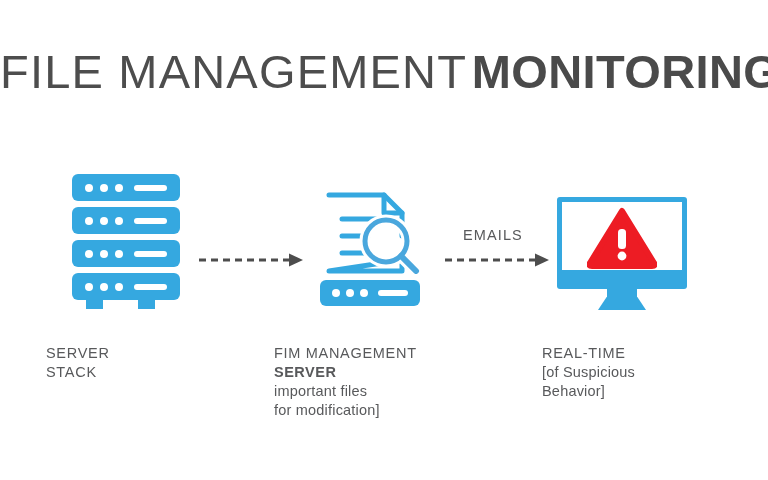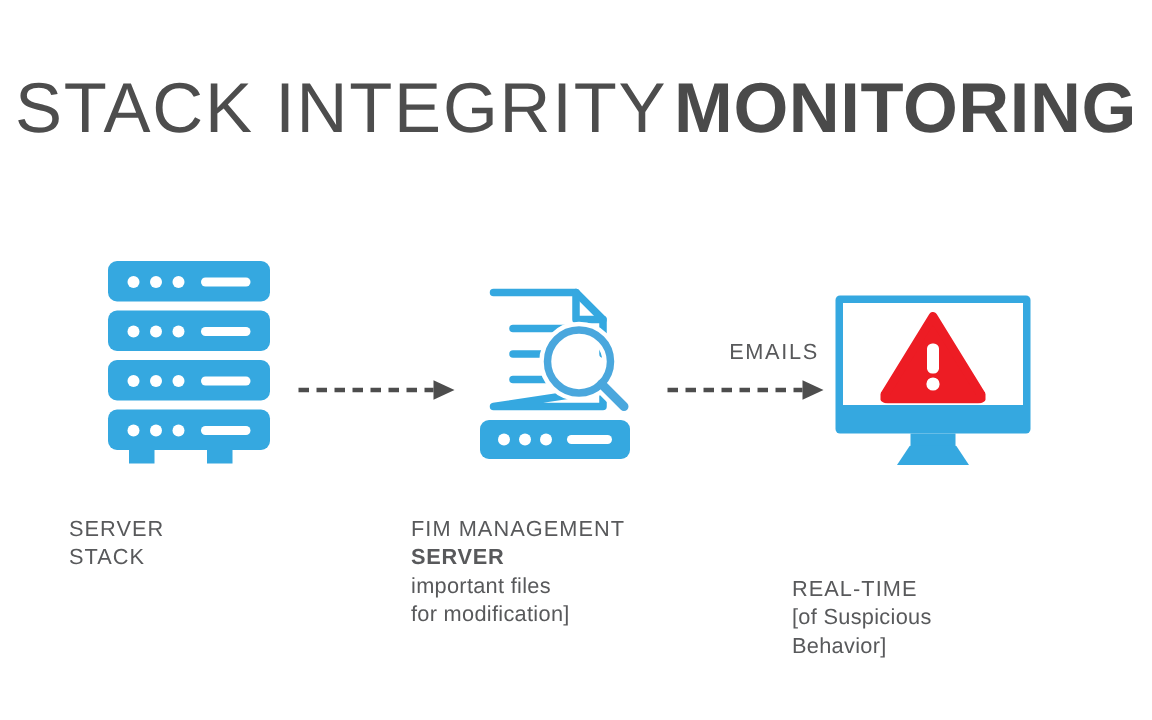--- a/index.html
+++ b/index.html
@@ -180,44 +180,44 @@
     letter-spacing: 1.1px;
     color: #58595b;
     white-space: nowrap;
     text-align: center;
   }
   .flow-arrow {
     position: absolute;
   }
   .arrow1-label { left: 196px; top: 227px; width: 120px; }
   .arrow1 { left: 197px; top: 252px; }
-  .arrow2-label { left: 466px; top: 227px; width: 100px; }
+  .arrow2-label { left: 443px; top: 227px; width: 100px; }
   .arrow2 { left: 443px; top: 252px; }
 
   
   .caption {
     position: absolute;
     line-height: 19px;
     font-size: 14.5px;
     letter-spacing: 0.7px;
     color: #58595b;
     white-space: nowrap;
   }
   .caption .lt { font-weight: 400; display: block; }
   .caption .bd { font-weight: 700; display: block; letter-spacing: 0.5px; }
   .caption .note { font-weight: 400; display: block; letter-spacing: 0.2px; }
   .cap-left   { left: 46px;  top: 344px; width: 160px; }
   .cap-center { left: 274px; top: 344px; width: 200px; }
-  .cap-right  { left: 528px; top: 344px; width: 160px; margin-top: 40px; }
+  .cap-right  { left: 542px; top: 344px; width: 160px; }
 </style>
 </head>
 <body>
 
 <div class="title-wrap">
-  <span class="title-light">STACK INTEGRITY</span>
+  <span class="title-light">FILE MANAGEMENT</span>
   <span class="title-bold">MONITORING</span>
 </div>
 
 <div class="stage">
 
   <div class="server-stack">
     <div class="srv-unit u1">
       <span class="srv-dot d1"></span>
       <span class="srv-dot d2"></span>
       <span class="srv-dot d3"></span>

